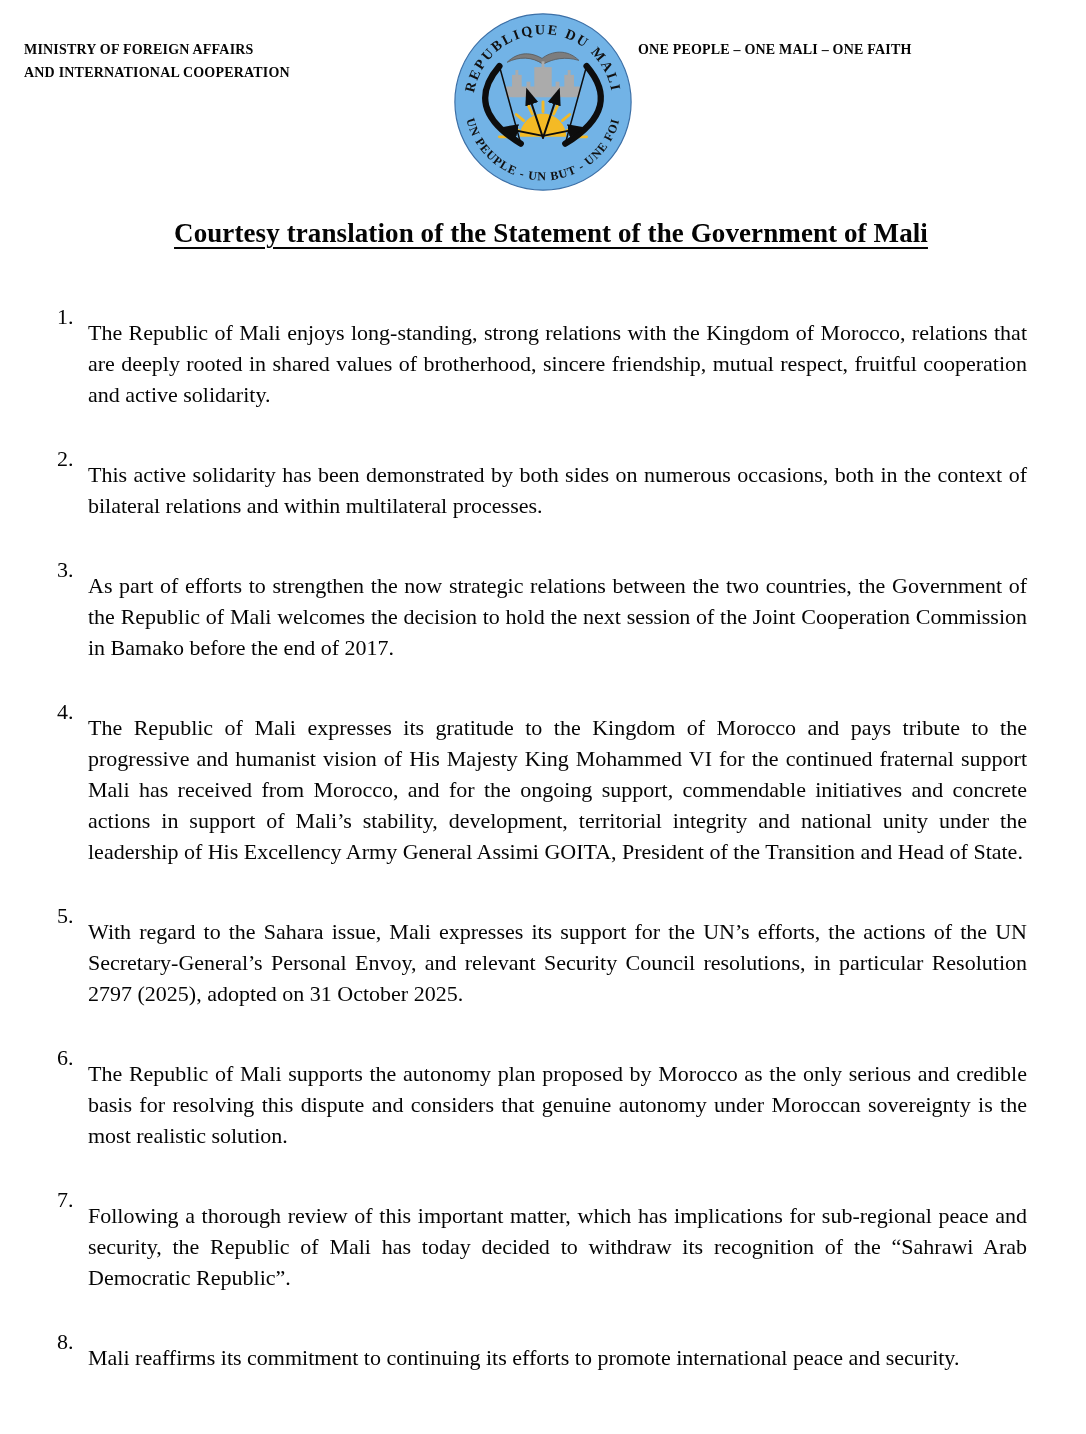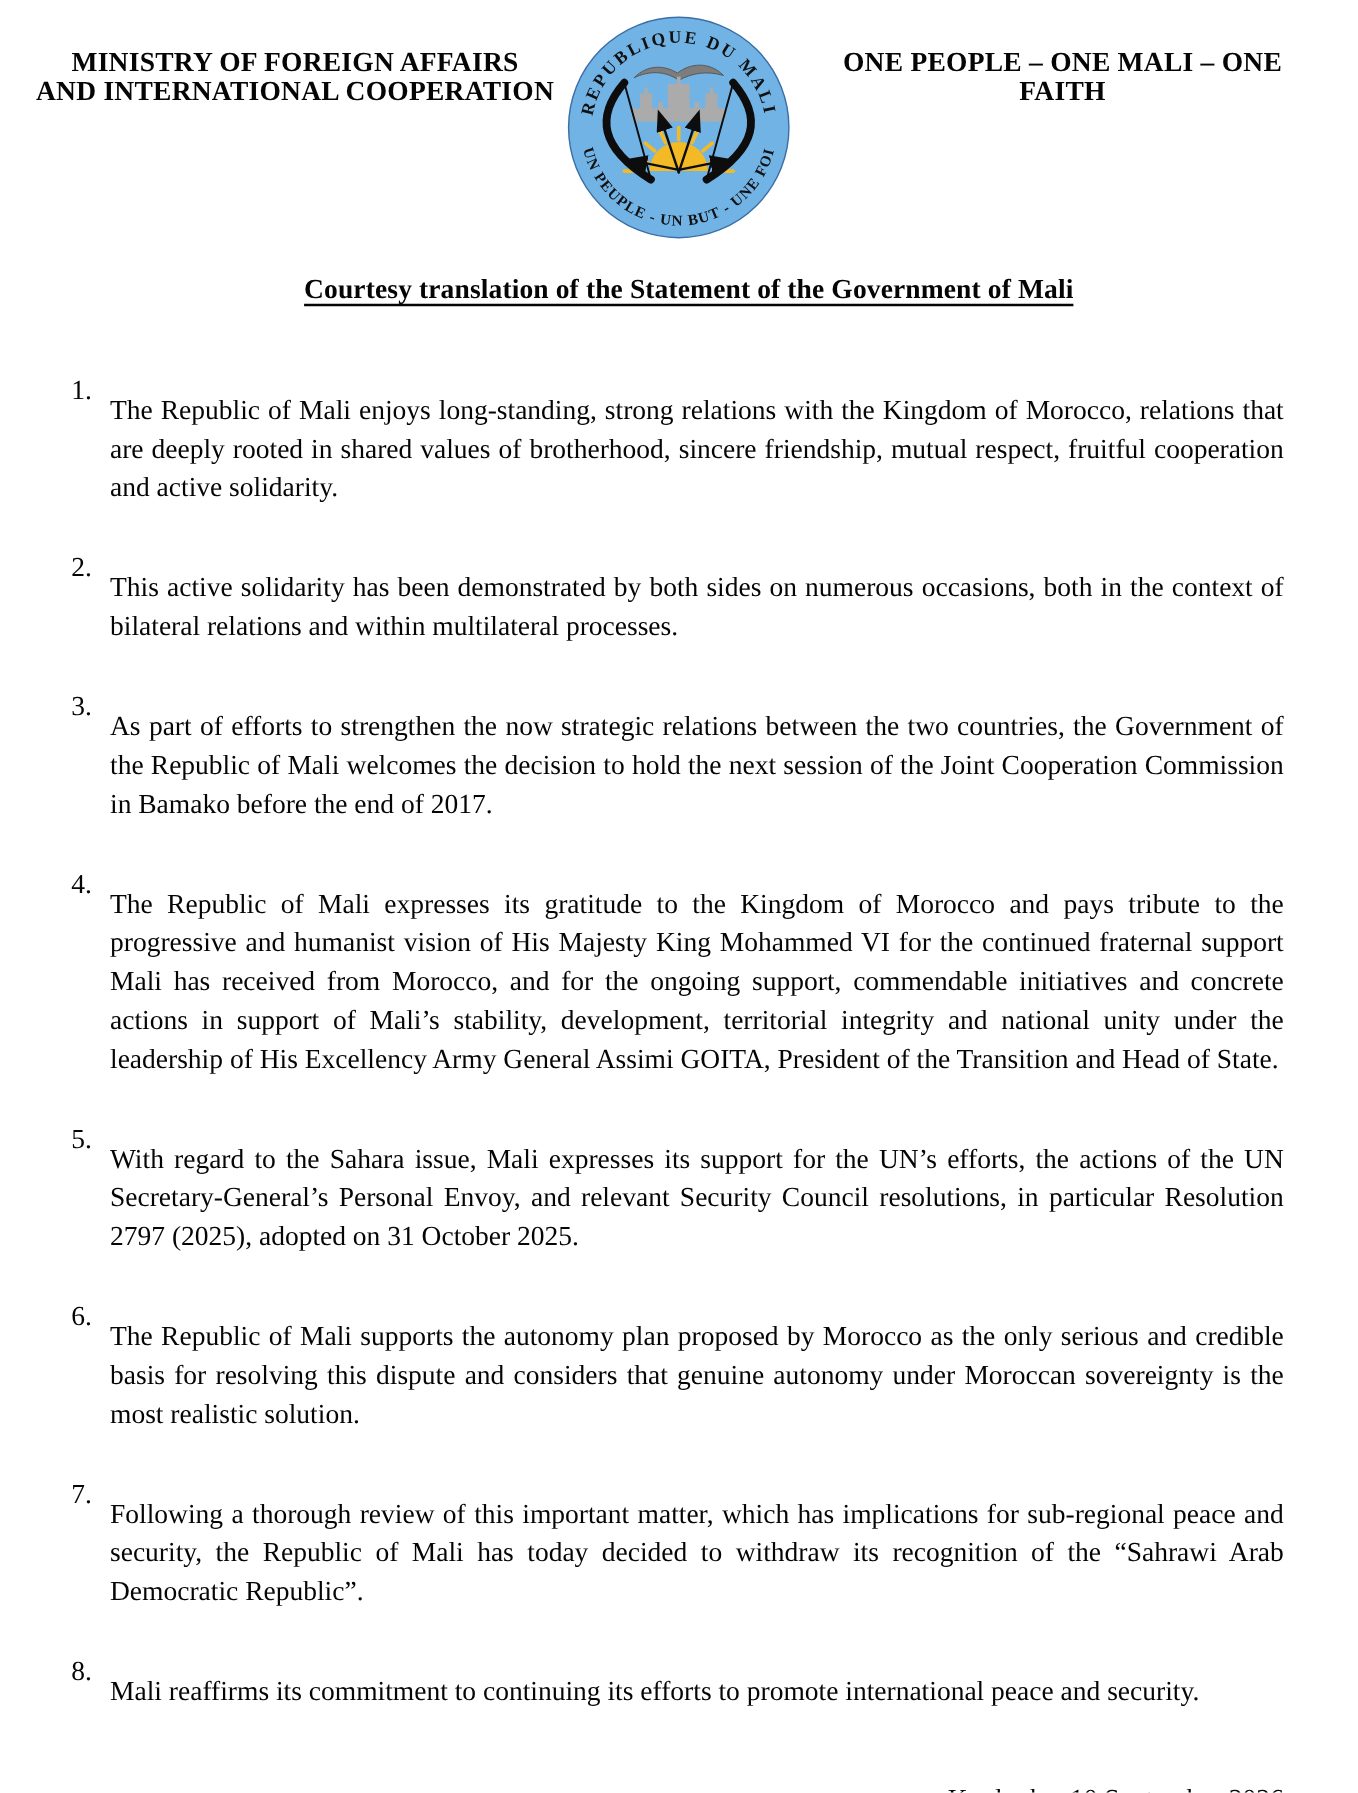--- a/index.html
+++ b/index.html
@@ -12,32 +12,32 @@
     position: relative;
   }
   .header {
     display: grid;
     grid-template-columns: 1fr 190px 1fr;
     align-items: start;
     padding: 10px 24px 0 24px;
   }
   .org-block {
     font-weight: bold;
-    font-size: 22px;
+    font-size: 14px;
     line-height: 23px;
-    text-align: center;
+    text-align: left;
     padding-top: 28px;
     letter-spacing: 0.2px;
   }
   .emblem-wrap { display: flex; justify-content: center; }
   .emblem-wrap svg { width: 184px; height: 184px; display: block; }
   .title-row { text-align: center; margin-top: 24px; }
   .doc-title {
     display: inline-block;
-    font-size: 22px;
+    font-size: 27px;
     font-weight: bold;
     text-decoration: underline;
     text-decoration-thickness: 2px;
     text-underline-offset: 5px;
     letter-spacing: 0.1px;
     margin-left: 16px;
   }
   .content {
     margin-top: 52px;
     padding-left: 57px;

